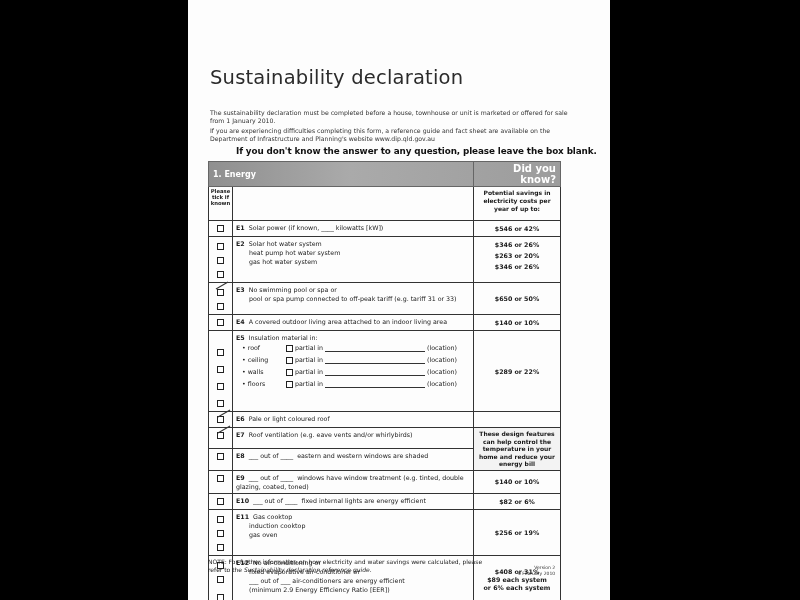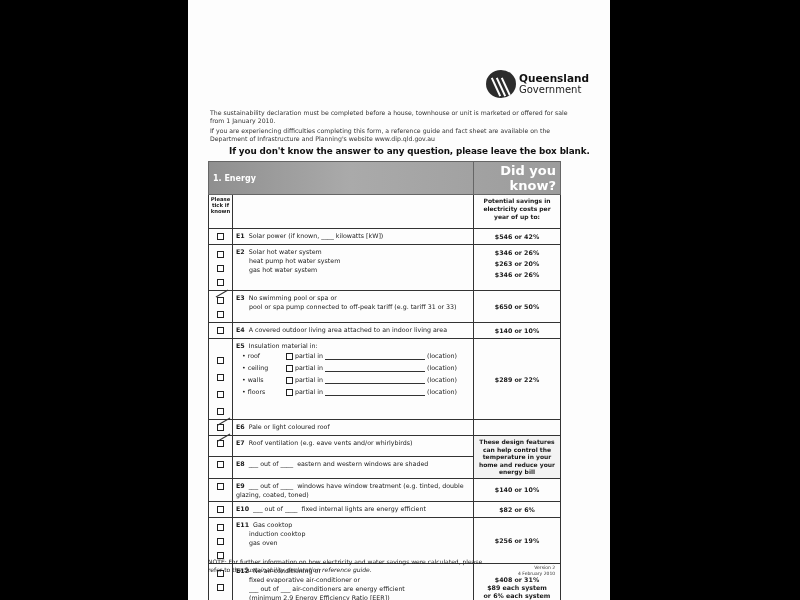--- a/index.html
+++ b/index.html
@@ -7,26 +7,26 @@
   .page{position:absolute;left:188px;top:0;width:422px;height:600px;background:#fdfdfd;overflow:hidden;}
   .title{position:absolute;left:22px;top:66px;font-family:"DejaVu Sans",sans-serif;font-size:19.5px;color:#2b2b2b;font-weight:normal;letter-spacing:0.2px;}
   .logo{position:absolute;left:298px;top:70px;display:flex;align-items:center;gap:3px;}
   .logo-mark{width:30px;height:28px;border-radius:50%;background:#2c2c2c;position:relative;overflow:hidden;}
   .logo-mark i{position:absolute;width:2px;height:20px;background:#fdfdfd;top:7px;transform:rotate(-25deg);}
   .logo-text{line-height:11px;}
   .logo-text .l1{font-size:10.5px;font-weight:bold;color:#111;}
   .logo-text .l2{font-size:10px;color:#222;}
   .intro{position:absolute;left:22px;top:109px;width:370px;font-size:6.2px;line-height:8px;color:#333;}
   .intro p{margin:0 0 2px 0;}
-  .instruction{position:absolute;left:33px;top:146px;font-size:8.8px;font-weight:bold;color:#111;letter-spacing:-0.1px;padding-left:8px;}
+  .instruction{position:absolute;left:40px;top:146px;font-size:8.8px;font-weight:bold;color:#111;letter-spacing:-0.1px;padding-left:8px;}
   .tbl{position:absolute;left:20px;top:161px;width:353px;border-collapse:collapse;font-size:6.3px;color:#1a1a1a;}
   .tbl td{border:1px solid #333;vertical-align:top;padding:2px 3px;}
   .hdr{height:14px;background:linear-gradient(90deg,#8f8f8f,#aaa 40%,#9c9c9c);color:#fff;font-weight:bold;font-size:8px;margin-left:20px;}
   .hdr td{border:1px solid #666;padding:1px 4px;vertical-align:middle;}
-  .hdr .right{text-align:right;font-size:13px;}
+  .hdr .right{text-align:right;font-size:10px;}
   .col-tick{width:17px;text-align:center;}
   .col-save{width:80px;text-align:center;}
   .small-hdr{font-size:5.3px;font-weight:bold;line-height:6px;text-align:center;padding:1px !important;}
   .save-hdr{font-size:6px;font-weight:bold;line-height:8px;text-align:center;}
   .cb{display:inline-block;width:5px;height:5px;border:1px solid #222;background:#fff;margin:2px 0;vertical-align:middle;}
   .cbstack{display:flex;flex-direction:column;align-items:center;gap:3px;padding-top:2px;}
   .code{font-weight:bold;margin-right:4px;}
   .ln{line-height:9px;}
   .ind{padding-left:13px;}
   .blank{display:inline-block;width:16px;border-bottom:1px solid #333;height:6px;margin:0 2px;}
@@ -36,32 +36,22 @@
   .val{font-weight:bold;line-height:11px;}
   .design{font-weight:bold;font-size:6px;line-height:7.5px;background:#f3f3f3;}
   .tick-mark{position:absolute;width:14px;height:1px;background:#333;transform:rotate(-30deg);}
   .note{position:absolute;left:20px;top:558px;width:290px;font-size:6px;line-height:8px;color:#222;}
   .version{position:absolute;left:330px;top:565px;font-size:4.5px;line-height:6px;text-align:right;color:#333;}
 </style>
 </head>
 <body>
 
 <div class="page">
-
-  <div class="logo">
-    <div class="logo-mark">
-      <i style="left:9px"></i>
-        <i style="left:14px"></i>
-        <i style="left:19px"></i>
-    </div>
-    <div class="logo-text">
-      <div class="l1">Queensland</div>
-      <div class="l2">Government</div>
-    </div>
-  </div>
+  <div class="title">Sustainability declaration</div>
+
 
   <div class="intro">
     <p>The sustainability declaration must be completed before a house, townhouse or unit is marketed or offered for sale from 1 January 2010.</p>
     <p>If you are experiencing difficulties completing this form, a reference guide and fact sheet are available on the Department of Infrastructure and Planning's website www.dip.qld.gov.au</p>
   </div>
 
   <div class="instruction">If you don't know the answer to any question, please leave the box blank.</div>
 
   <table class="tbl">
     <tbody>

